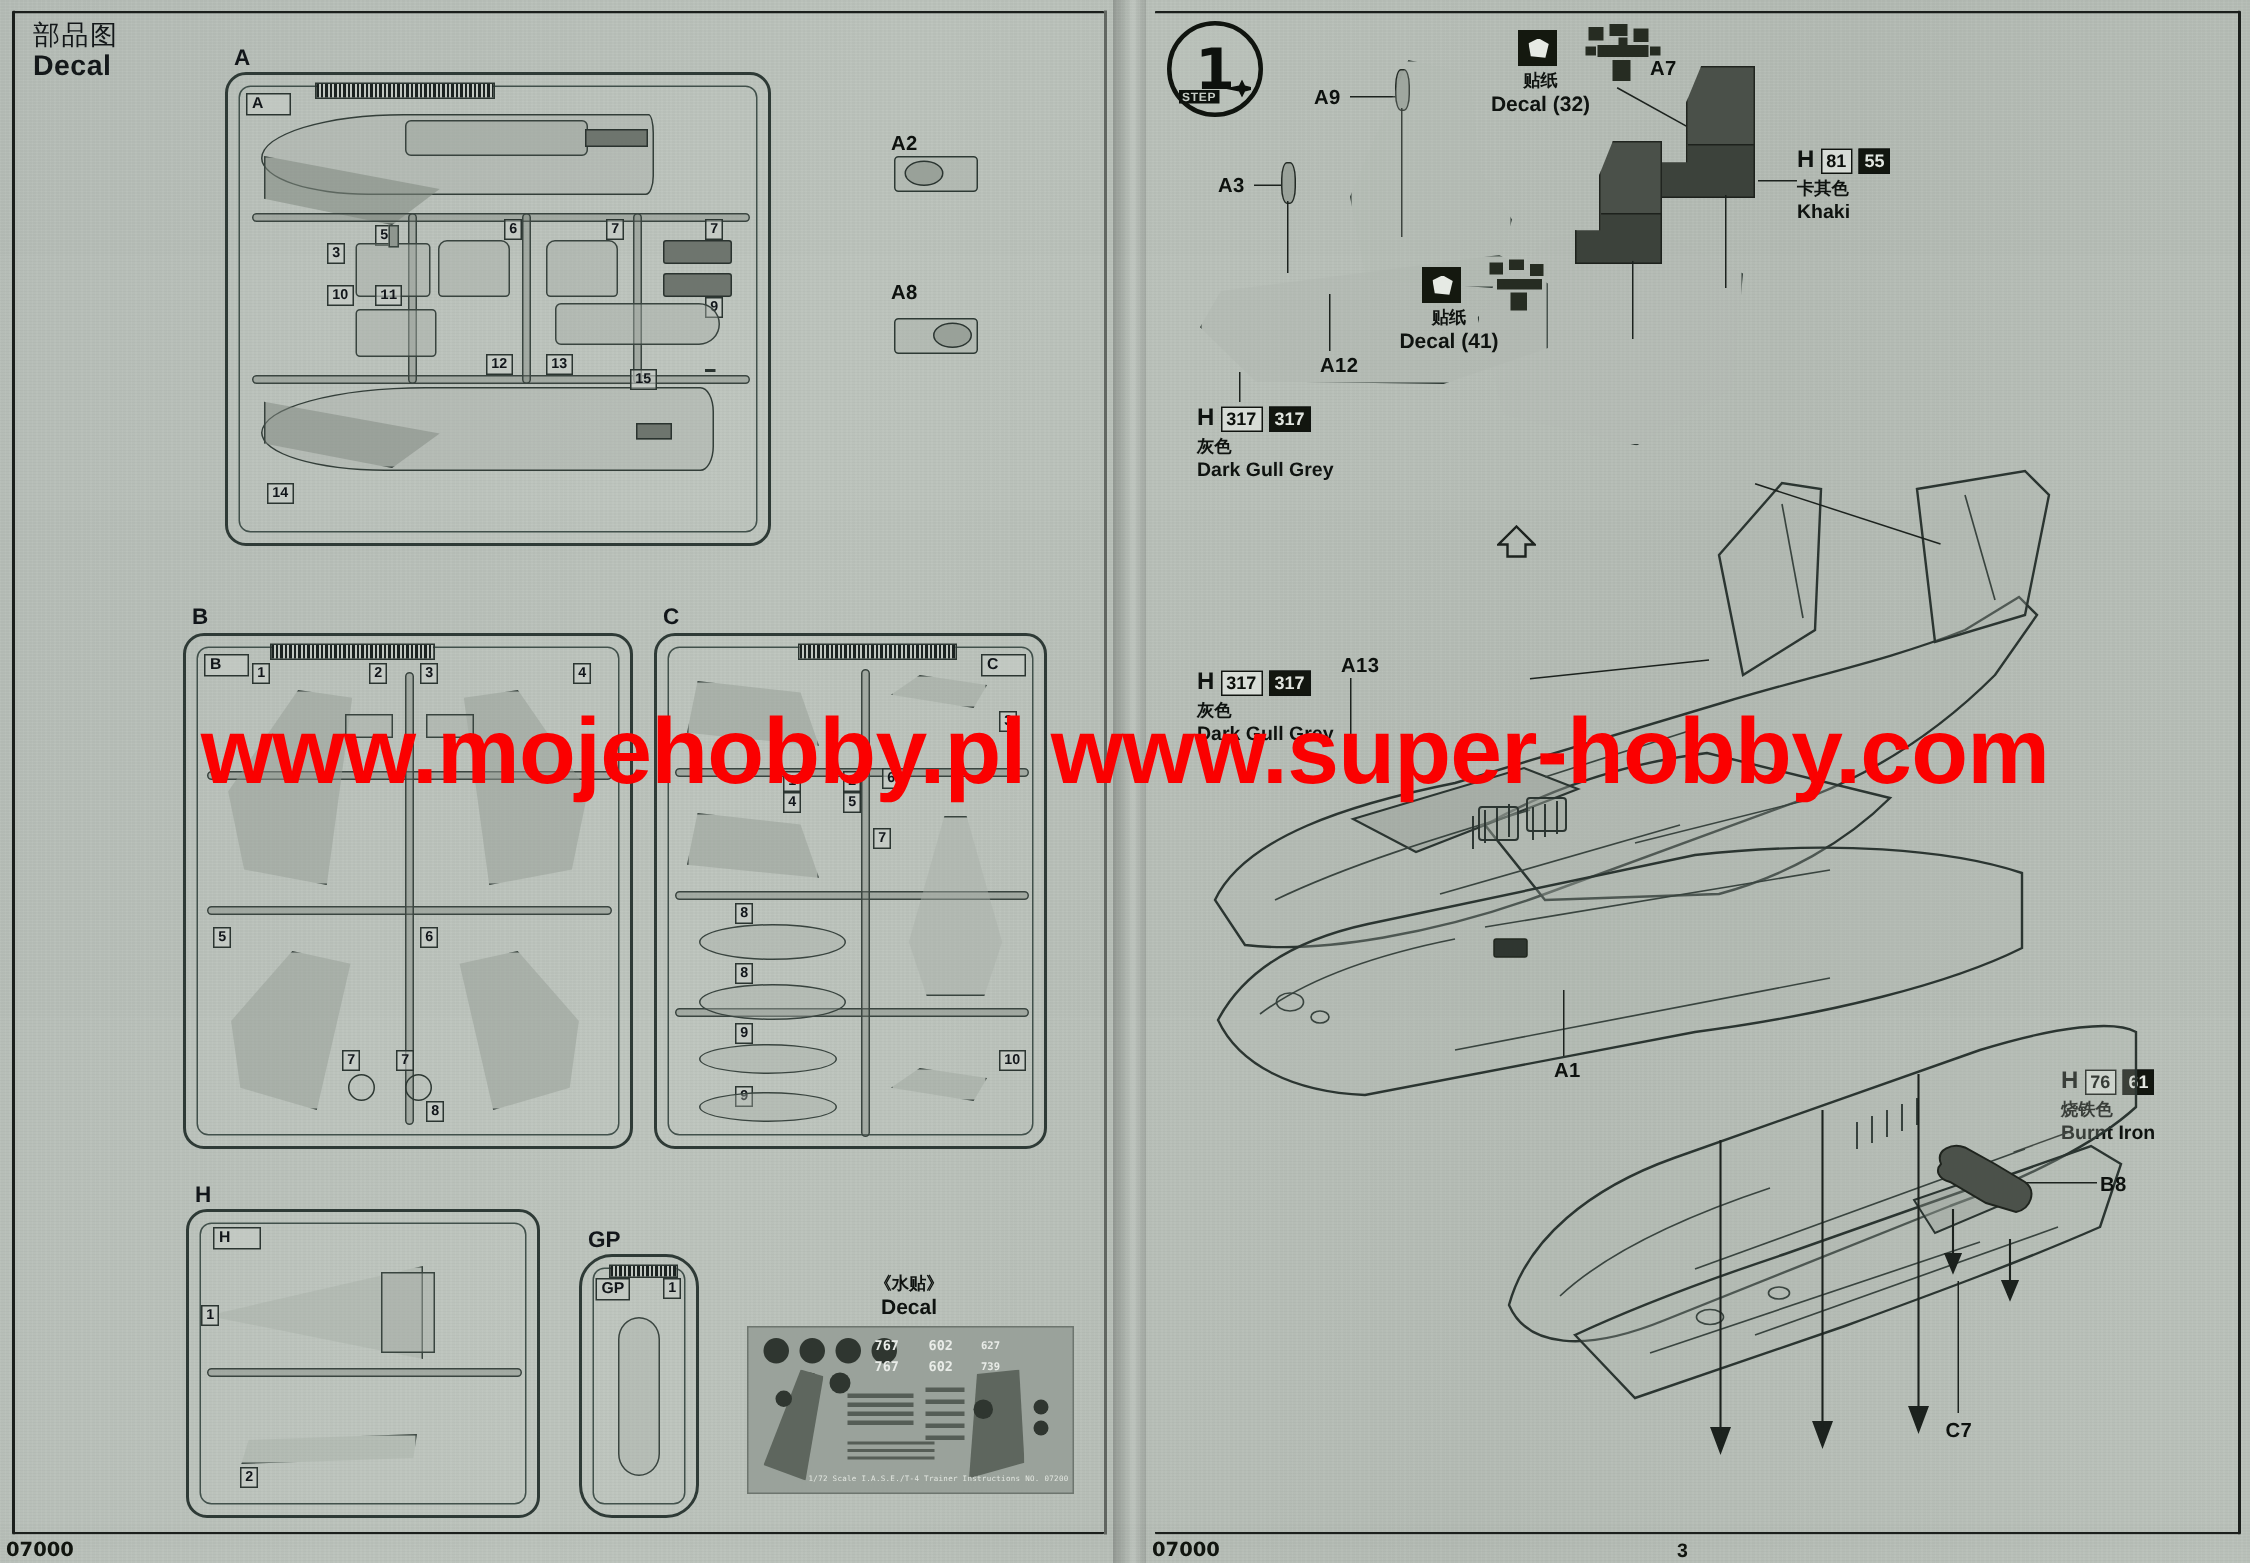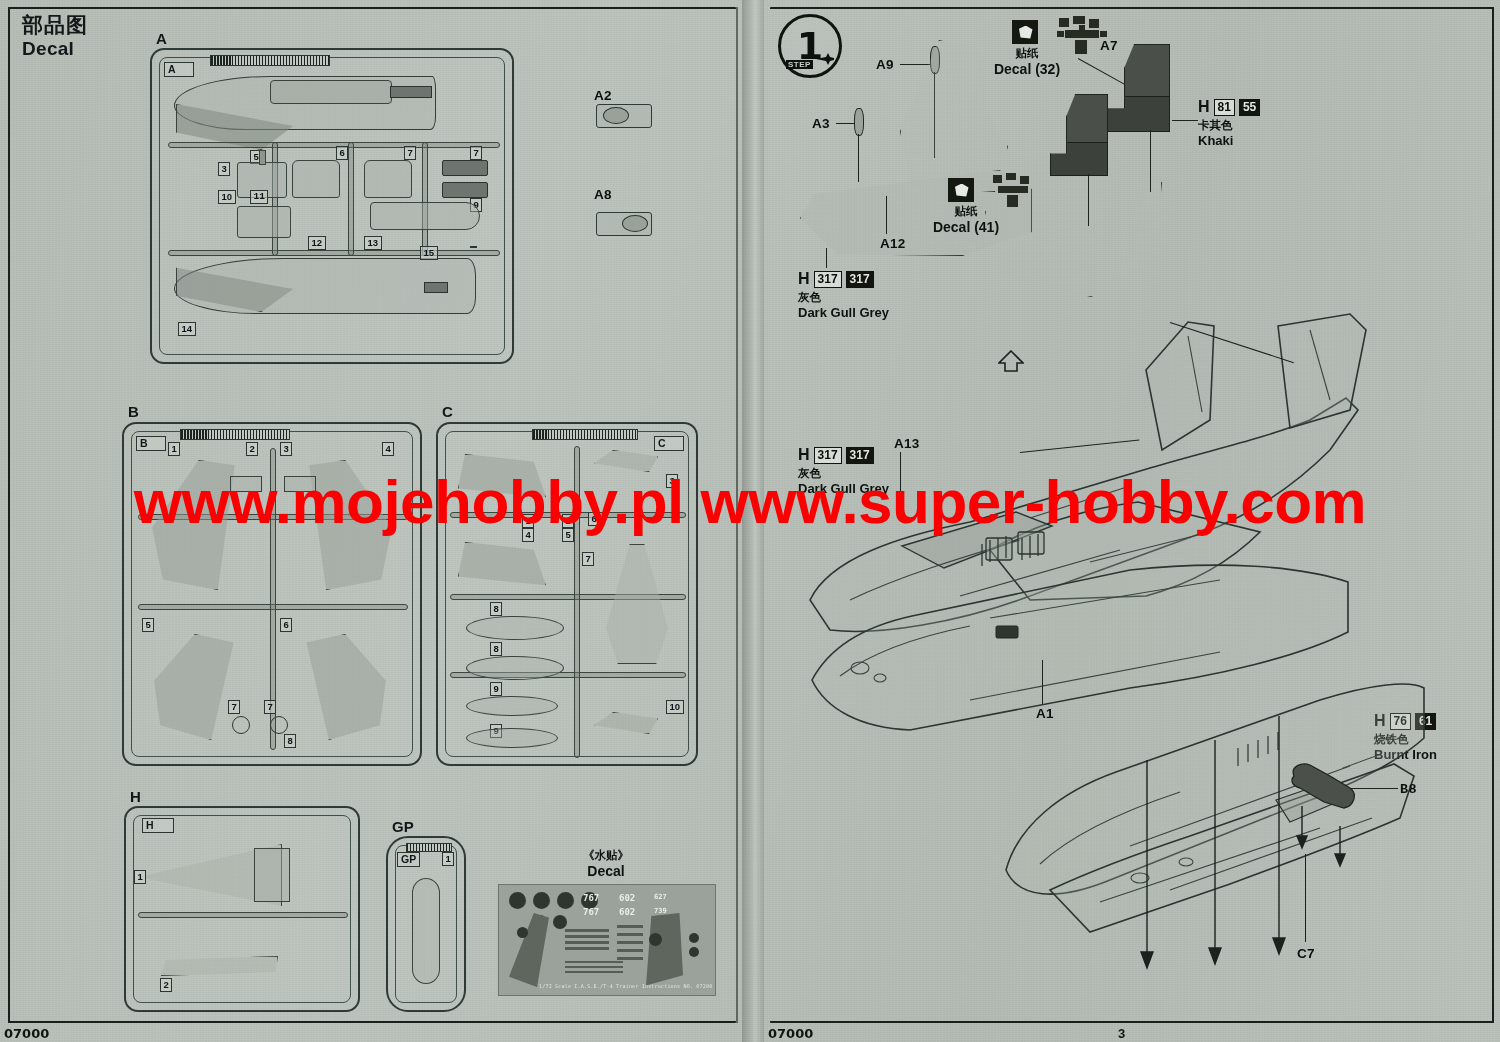--- a/index.html
+++ b/index.html
@@ -15,21 +15,21 @@
        background:linear-gradient(90deg,rgba(0,0,0,.20),rgba(0,0,0,.03) 45%,rgba(255,255,255,.10) 60%,rgba(0,0,0,.13));}
 
   
   .frameL{position:absolute;left:8px;top:7px;width:726px;height:1012px;
      border:2.5px solid #1b1f1c;border-right:none;border-radius:1px;}
   .frameR{position:absolute;left:770px;top:7px;width:722px;height:1012px;
      border:2.5px solid #1b1f1c;border-left:none;border-radius:1px;}
   .frameL:after{content:"";position:absolute;right:-2px;top:-2px;bottom:-2px;width:2.5px;background:#1b1f1c;opacity:.55;}
 
   .hdr{position:absolute;left:22px;top:14px;color:#14181a;line-height:1.12;}
-  .hdr .cn{font-size:21px;font-weight:bold;letter-spacing:1px;font-family:"DejaVu Sans",sans-serif;}
+  .hdr .cn{font-size:18px;font-weight:normal;letter-spacing:1px;font-family:"DejaVu Sans",sans-serif;}
   .hdr .en{font-size:19px;font-weight:bold;letter-spacing:.3px;}
 
   
   .sprue{position:absolute;border:2.2px solid #2e3a36;border-radius:14px;
      background:rgba(255,255,255,.035);}
   .sprue:before{content:"";position:absolute;inset:7px;border:1.6px solid #41504b;border-radius:8px;}
   .sprueTag{position:absolute;font-size:15px;font-weight:bold;color:#12161a;}
   .boxlbl{position:absolute;border:1.4px solid #2b3531;background:rgba(200,206,200,.55);
      font-size:10.5px;font-weight:bold;color:#12161a;padding:0px 3px;line-height:13px;}
   .pn{position:absolute;border:1.3px solid #2b3531;background:rgba(203,209,203,.6);
@@ -140,21 +140,21 @@
     <div class="partdk" style="left:290px;top:110px;width:44px;height:14px;border-radius:2px;"></div>
     <div class="partdk" style="left:290px;top:132px;width:44px;height:14px;border-radius:2px;"></div>
     <div class="pn" style="left:318px;top:148px;">9</div>
 
     <div class="pn" style="left:66px;top:112px;">3</div>
     <div class="pn" style="left:66px;top:140px;">10</div>
 
     <div class="pn" style="left:98px;top:140px;font-family:Liberation Mono, monospace;">11</div>
     <div class="part" style="left:85px;top:156px;width:52px;height:30px;border-radius:3px;"></div>
 
-    <div class="pn" style="left:156px;top:186px;">12</div>
+    <div class="pn" style="left:172px;top:186px;">12</div>
     <div class="pn" style="left:212px;top:186px;">13</div>
     <div class="part" style="left:218px;top:152px;width:108px;height:26px;border-radius:4px 14px 14px 4px;"></div>
 
     <div class="fuse" style="left:22px;top:208px;width:300px;height:54px;border-radius:40% 10px 10px 30%/60% 18px 18px 50%;"></div>
     <div class="wing" style="left:24px;top:214px;width:120px;height:46px;clip-path:polygon(0 8%,96% 52%,70% 100%,0 66%);background:rgba(128,136,128,.5);"></div>
     <div class="partdk" style="left:272px;top:232px;width:22px;height:9px;"></div>
     <div class="pn" style="left:26px;top:272px;">14</div>
 
     <div class="pn" style="left:268px;top:196px;">15</div>
     <div class="pn" style="left:318px;top:196px;"></div>
@@ -479,21 +479,21 @@
       <path d="M110 262 L330 188"></path>
       <path d="M180 250 L382 178"></path>
       <ellipse cx="150" cy="238" rx="9" ry="5"></ellipse>
       <ellipse cx="196" cy="222" rx="7" ry="4"></ellipse>
     </g>
     <g fill="none" stroke="#2b3531" stroke-width="1.2">
       <path d="M248 108 l0 18 M258 104 l0 18 M268 100 l0 18 M278 96 l0 18 M288 92 l0 18"></path>
     </g>
   </svg>
 
-  <div class="plabel" style="left:1400px;top:782px;font-family:Liberation Mono, monospace;">B8</div>
+  <div class="plabel" style="left:1400px;top:782px;">B8</div>
   <div class="lead" style="left:1348px;top:788px;width:50px;height:1.3px;"></div>
   <svg style="position:absolute;left:1288px;top:762px;width:72px;height:52px;" viewBox="0 0 72 52">
     <path d="M6 14 C2 4 14 0 22 3 L42 14 L62 26 C70 32 66 44 56 46 L36 40 L12 26 C4 24 2 18 6 14 Z" fill="#4b514a" stroke="#1f241e" stroke-width="1.3"></path>
   </svg>
   <svg style="position:absolute;left:1296px;top:806px;width:12px;height:44px;" viewBox="0 0 12 44">
     <path d="M6 0 L6 32 M1 30 L6 42 L11 30 Z" fill="#1c221e" stroke="#1c221e" stroke-width="1.4"></path>
   </svg>
   <svg style="position:absolute;left:1334px;top:826px;width:12px;height:42px;" viewBox="0 0 12 42">
     <path d="M6 0 L6 30 M1 28 L6 40 L11 28 Z" fill="#1c221e" stroke="#1c221e" stroke-width="1.4"></path>
   </svg>

